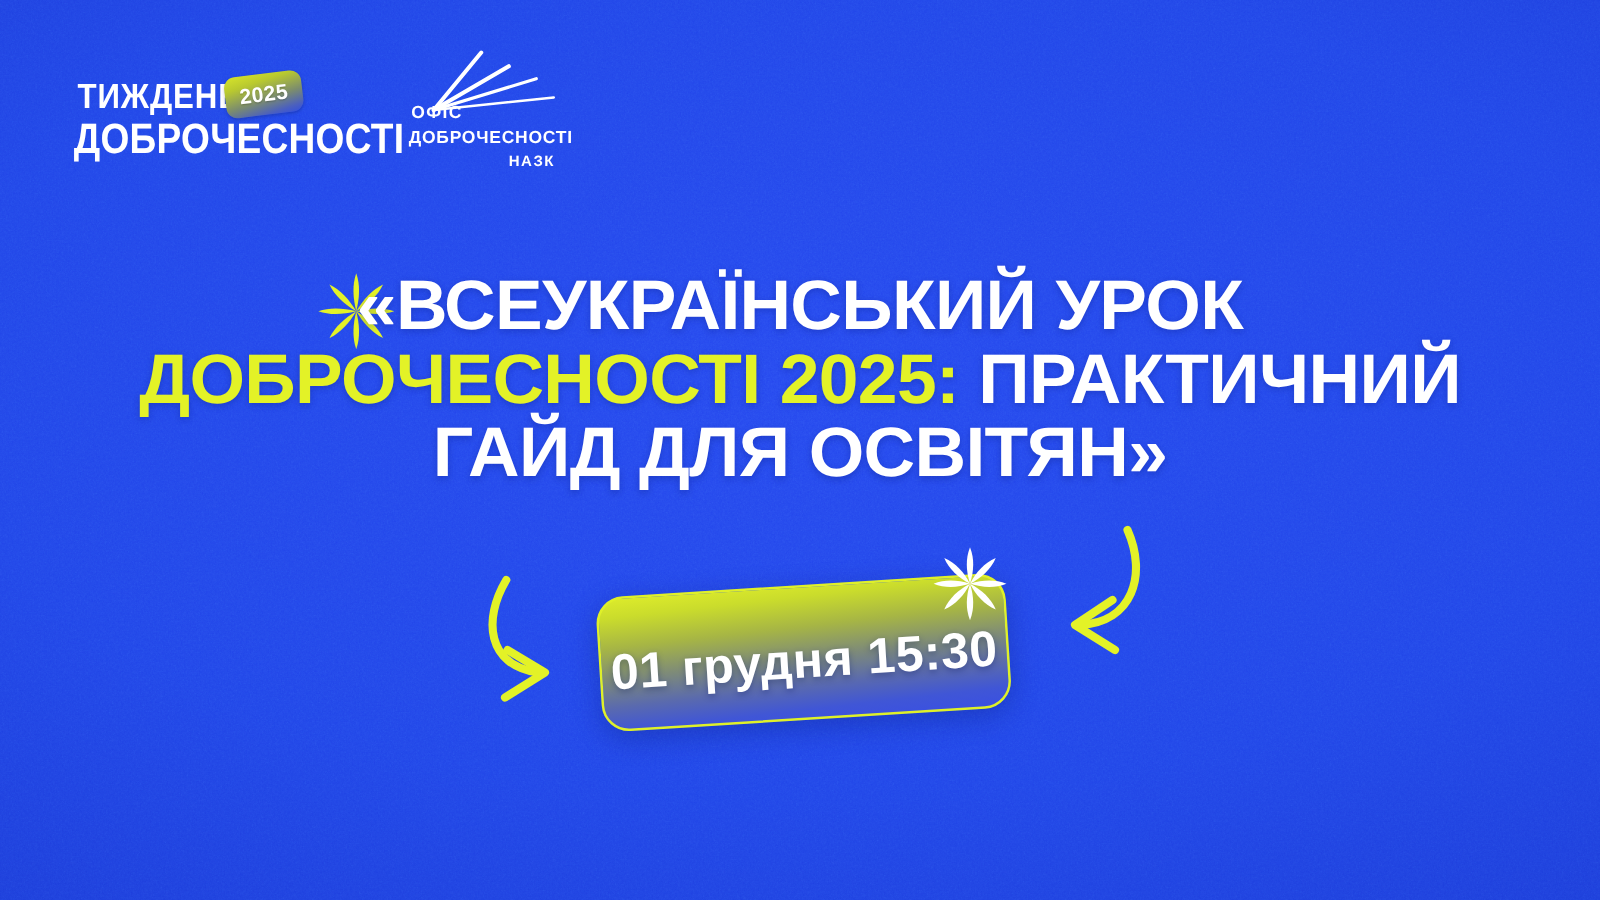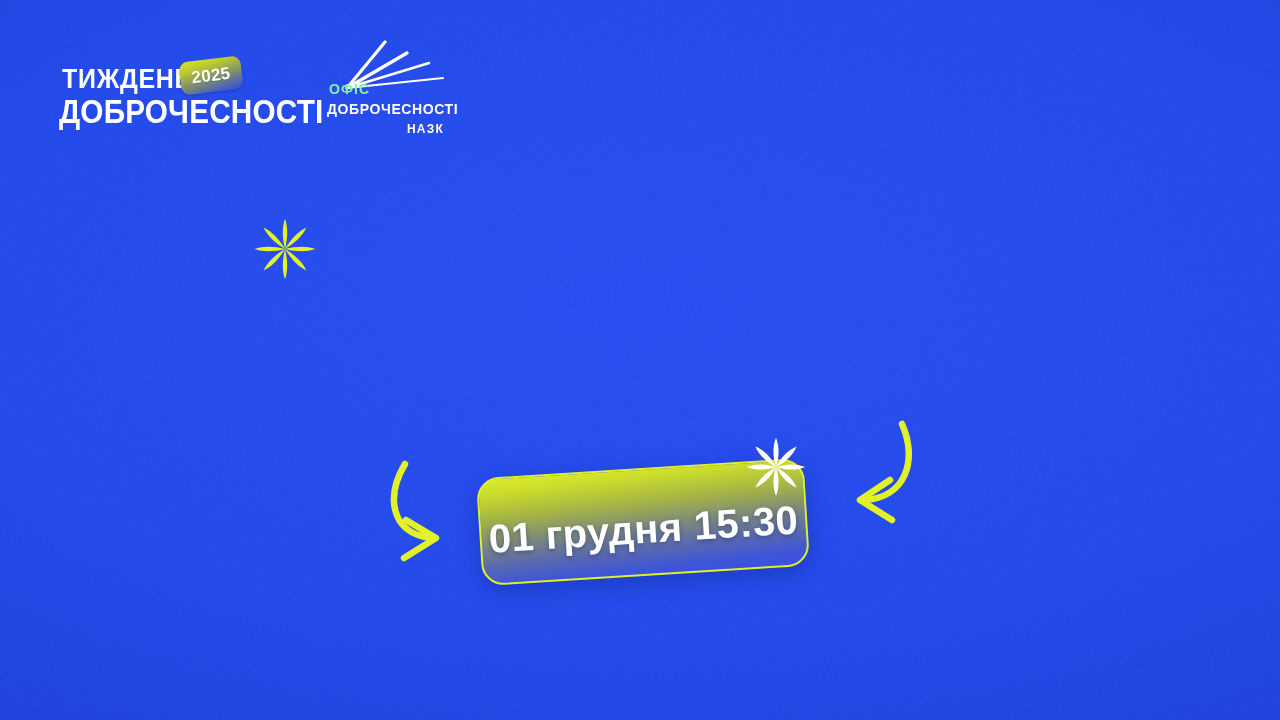--- a/index.html
+++ b/index.html
@@ -104,21 +104,21 @@
     left: 325px;
     top: 40px;
     width: 165px;
     height: 98px;
   }
   .lo-rays { position: absolute; left: 0; top: 0; width: 165px; height: 60px; }
   .lo-ofis {
     position: absolute;
     left: 4px;
     top: 42px;
-    color: #86efac;
+    color: #ffffff;
     font-size: 14px;
     font-weight: 700;
     letter-spacing: 1.1px;
     line-height: 1;
     white-space: nowrap;
   }
   .lo-dobro {
     position: absolute;
     left: 2px;
     top: 62px;
@@ -280,20 +280,31 @@
       <use href="#petalT" transform="rotate(45 50 50)"></use>
       <use href="#petalT" transform="rotate(90 50 50)"></use>
       <use href="#petalT" transform="rotate(135 50 50)"></use>
       <use href="#petalT" transform="rotate(180 50 50)"></use>
       <use href="#petalT" transform="rotate(225 50 50)"></use>
       <use href="#petalT" transform="rotate(270 50 50)"></use>
       <use href="#petalT" transform="rotate(315 50 50)"></use>
     </g>
   </svg>
 
+  <div class="headline">
+    <span class="ln">
+      <span class="hl-white">«ВСЕУКРАЇНСЬКИЙ УРОК</span>
+    </span>
+    <span class="ln">
+      <span class="hl-yellow">ДОБРОЧЕСНОСТІ 2025:</span><span class="hl-white"> ПРАКТИЧНИЙ</span>
+    </span>
+    <span class="ln">
+      <span class="hl-white">ГАЙД ДЛЯ ОСВІТЯН»</span>
+    </span>
+  </div>
 
   <svg class="arrow-left" viewBox="0 0 120 112" aria-hidden="true">
     <g fill="none" stroke="#e3f227" stroke-width="6.5" stroke-linecap="round" stroke-linejoin="round">
       <path d="M27 6 C 8 38, 12 74, 52 80"></path>
       <path d="M28 62 L58 80 L26 100"></path>
     </g>
   </svg>
 
   <div class="date-badge">
     <div class="date-badge-text">01 грудня 15:30</div>

